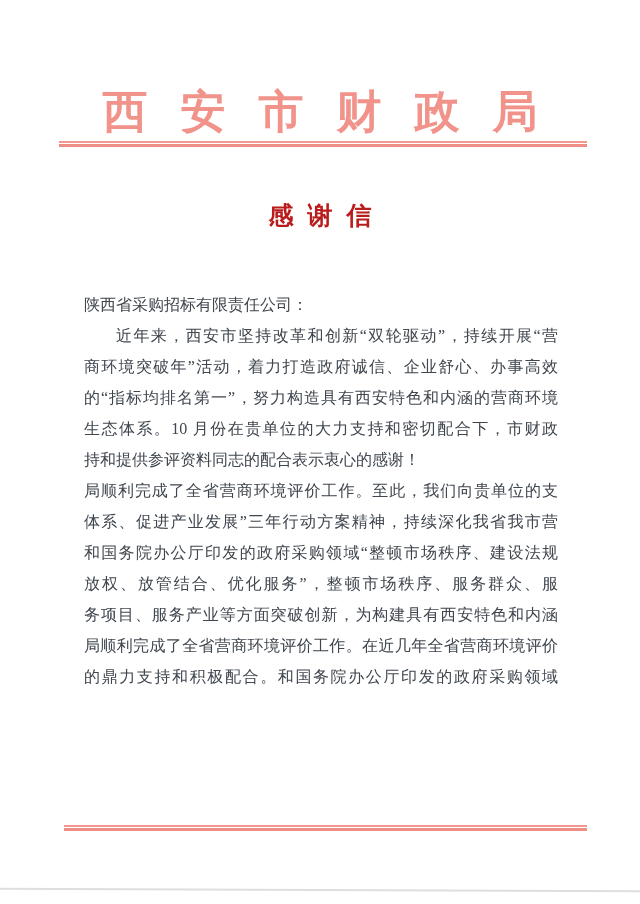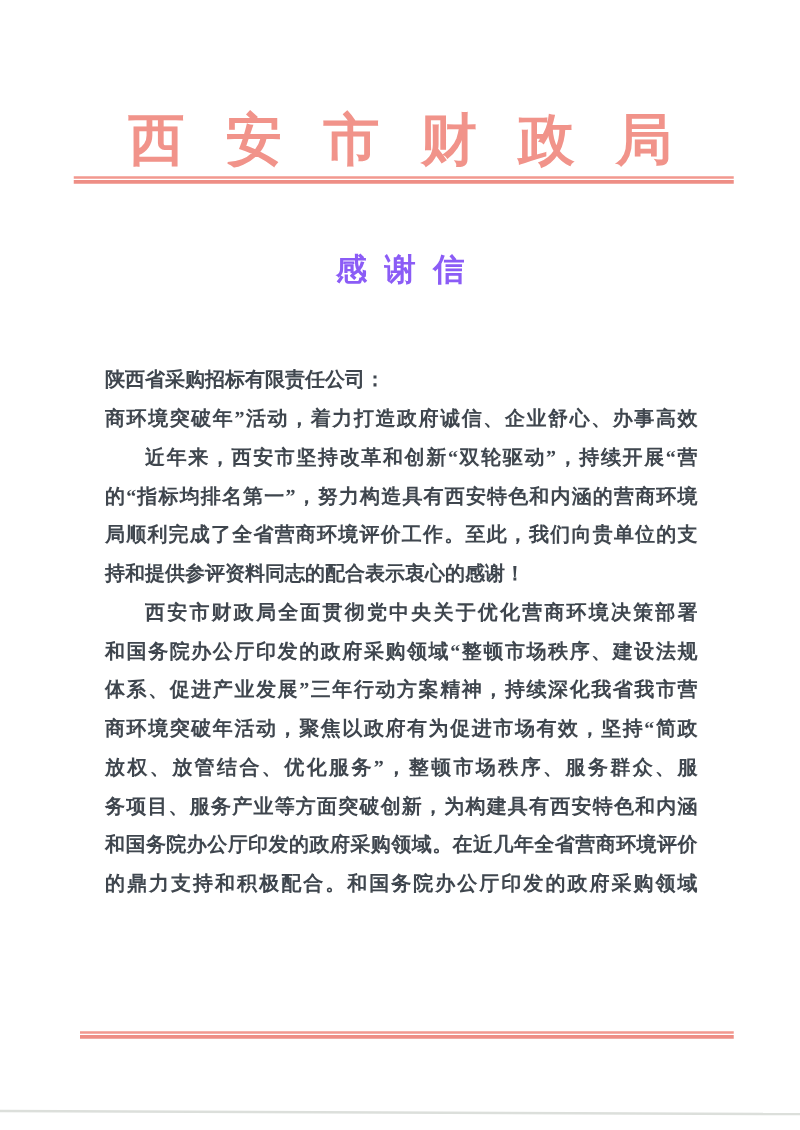--- a/index.html
+++ b/index.html
@@ -32,30 +32,29 @@
   .rule-top    { top:141px; left:59px; width:528px; }
   .rule-bottom { top:825px; left:64px; width:523px; }
   
   .title-wrap {
     position:absolute; top:199px; left:0; width:640px;
     text-align:center;
   }
   .title-wrap .title {
     display:inline-block;
     font-size:25px; font-weight:bold;
-    color:#8b5cf6;
+    color:#b91c1c;
     letter-spacing:14px; margin-right:-14px;
     white-space:nowrap;
   }
   
   .body-block {
     position:absolute; top:289px; left:84px; width:474px;
     color:#3f464e;
     font-size:16px;
-    font-weight:bold;
   }
   .bl {
     height:31px; line-height:31px;
     white-space:nowrap;
     overflow:visible;
   }
   .bl.j {
     white-space:normal;
     text-align:justify;
     text-align-last:justify;
@@ -82,32 +81,31 @@
     <div class="gap"></div>
     <div class="thick"></div>
   </div>
 
   <div class="title-wrap">
     <span class="title">感谢信</span>
   </div>
 
   <div class="body-block">
     <div class="bl">陕西省采购招标有限责任公司：</div>
+    <div class="bl j ind">近年来，西安市坚持改革和创新“双轮驱动”，持续开展“营</div>
     <div class="bl j">商环境突破年”活动，着力打造政府诚信、企业舒心、办事高效</div>
-    <div class="bl j ind">近年来，西安市坚持改革和创新“双轮驱动”，持续开展“营</div>
     <div class="bl j">的“指标均排名第一”，努力构造具有西安特色和内涵的营商环境</div>
+    <div class="bl j">生态体系。10 月份在贵单位的大力支持和密切配合下，市财政</div>
+    <div class="bl">持和提供参评资料同志的配合表示衷心的感谢！</div>
     <div class="bl j">局顺利完成了全省营商环境评价工作。至此，我们向贵单位的支</div>
-    <div class="bl">持和提供参评资料同志的配合表示衷心的感谢！</div>
-    <div class="bl j ind">西安市财政局全面贯彻党中央关于优化营商环境决策部署</div>
+    <div class="bl j">体系、促进产业发展”三年行动方案精神，持续深化我省我市营</div>
     <div class="bl j">和国务院办公厅印发的政府采购领域“整顿市场秩序、建设法规</div>
-    <div class="bl j">体系、促进产业发展”三年行动方案精神，持续深化我省我市营</div>
-    <div class="bl j">商环境突破年活动，聚焦以政府有为促进市场有效，坚持“简政</div>
     <div class="bl j">放权、放管结合、优化服务”，整顿市场秩序、服务群众、服</div>
     <div class="bl j">务项目、服务产业等方面突破创新，为构建具有西安特色和内涵</div>
-    <div class="bl j">和国务院办公厅印发的政府采购领域。在近几年全省营商环境评价</div>
+    <div class="bl j">局顺利完成了全省营商环境评价工作。在近几年全省营商环境评价</div>
     <div class="bl j">的鼎力支持和积极配合。和国务院办公厅印发的政府采购领域</div>
   </div>
 
   <div class="rule rule-bottom">
     <div class="thin"></div>
     <div class="gap"></div>
     <div class="thick"></div>
   </div>
 
   <div class="scan-edge"></div>

